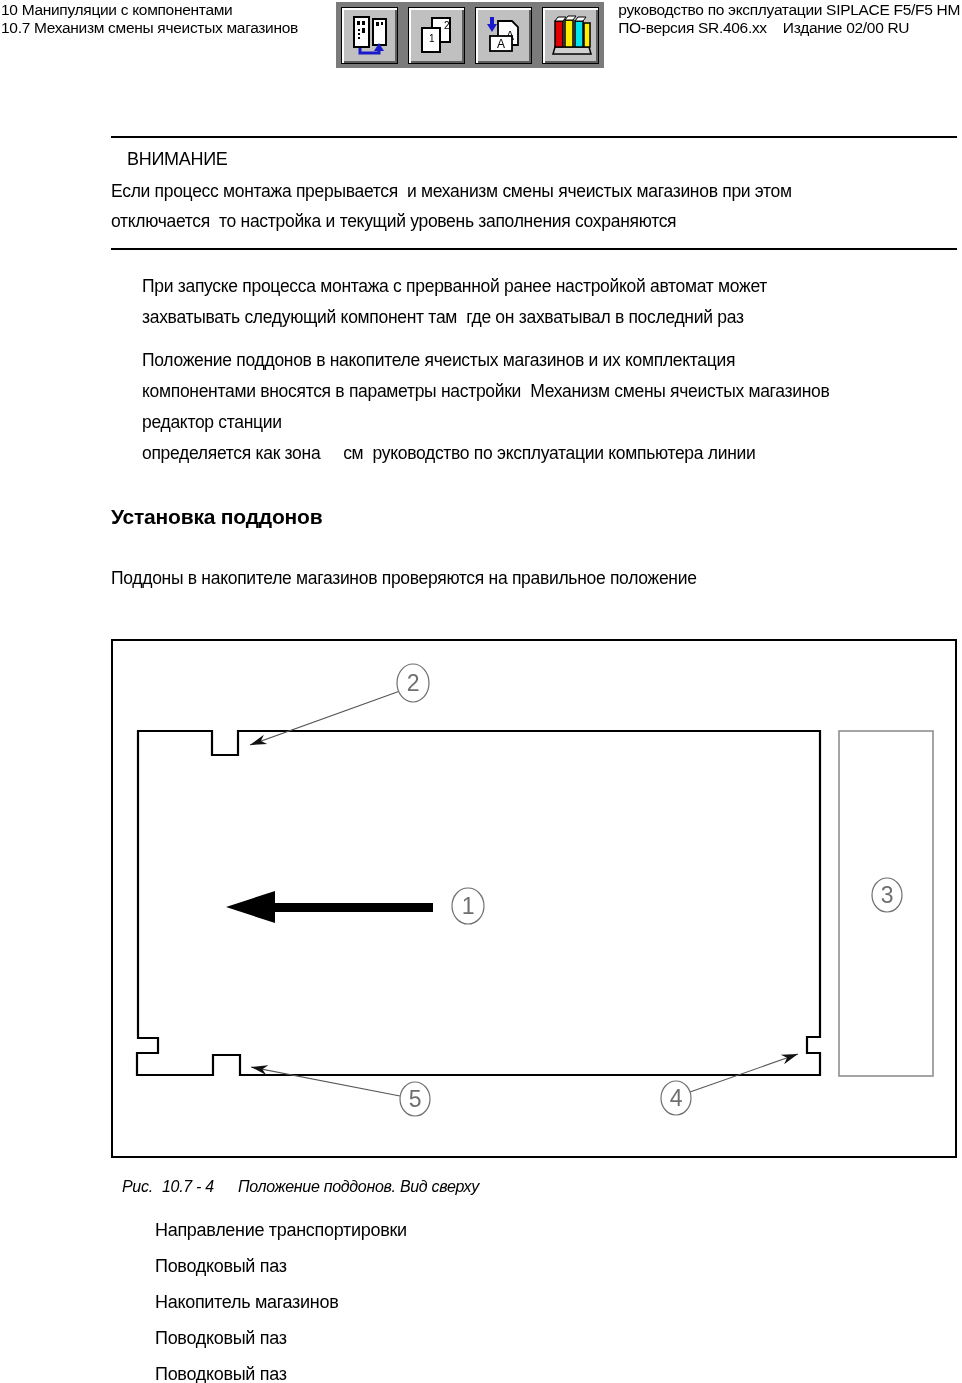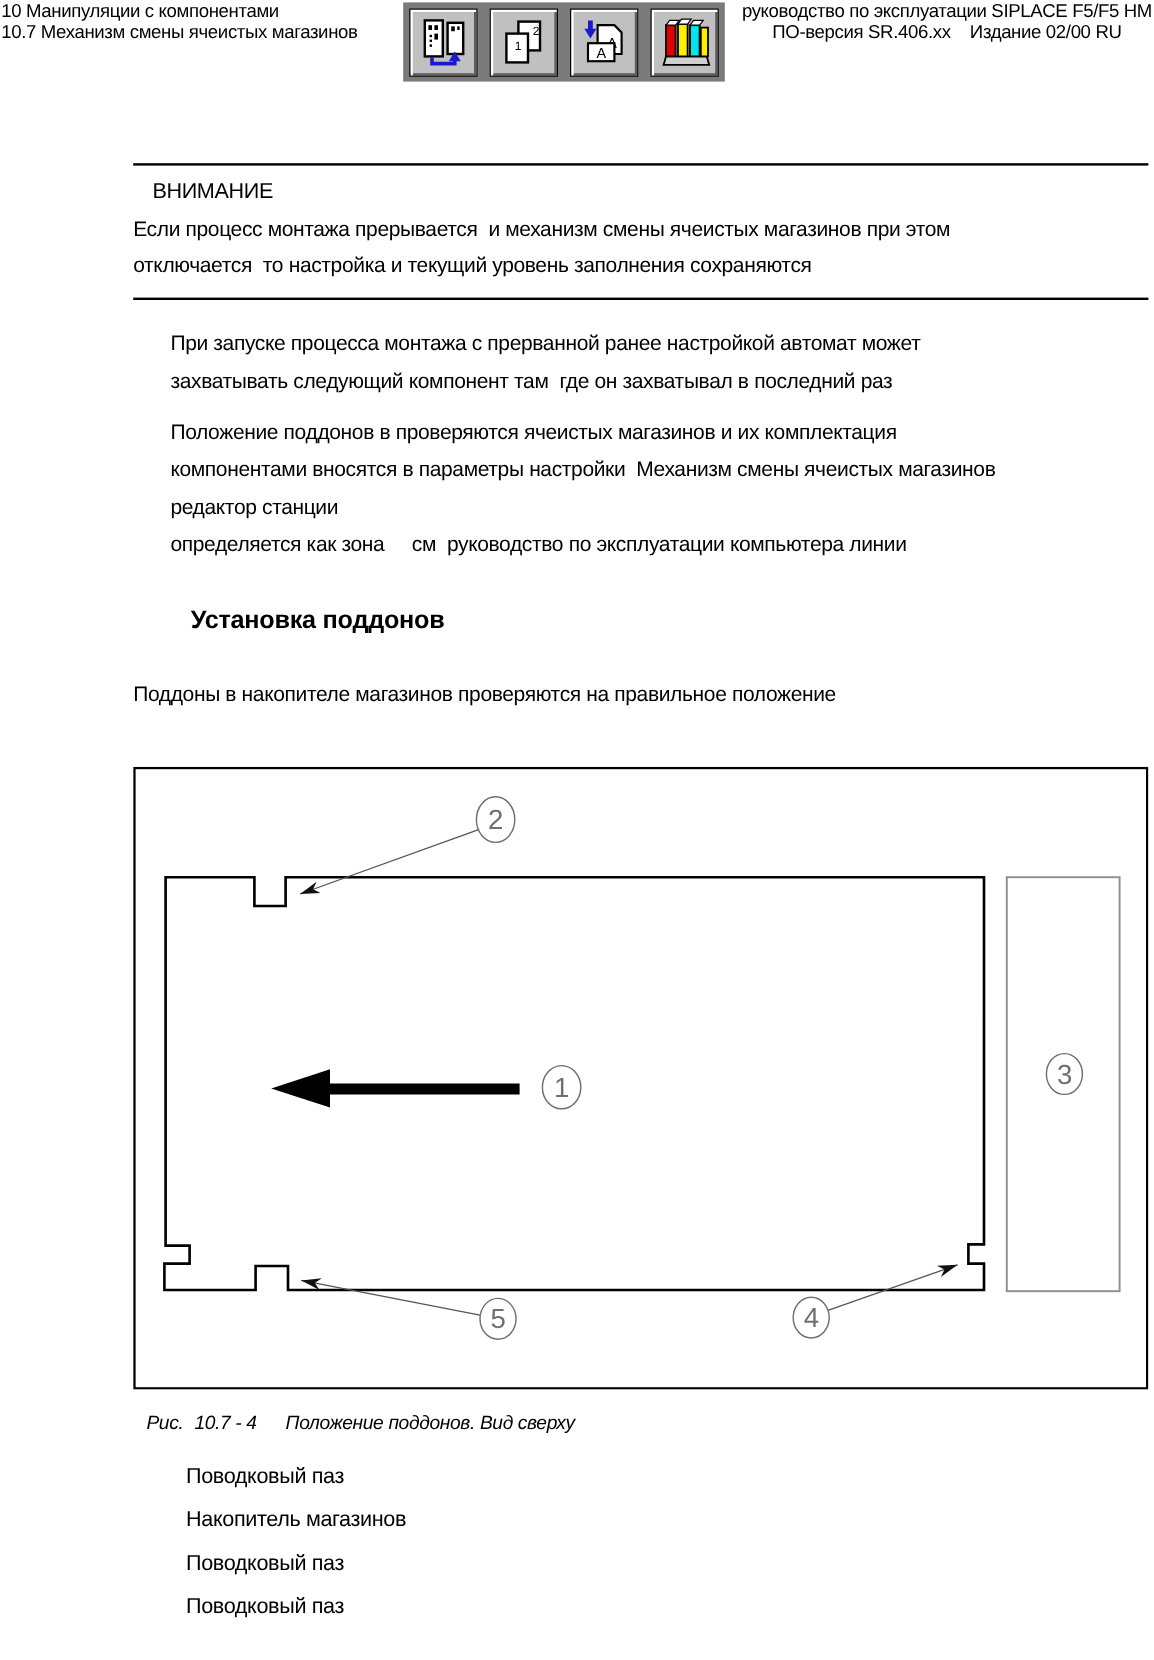--- a/index.html
+++ b/index.html
@@ -3,21 +3,21 @@
 <meta charset="utf-8">
 <style>
   html,body{margin:0;padding:0;}
   body{
     width:962px;height:1383px;position:relative;background:#fff;color:#000;
     font-family:"Liberation Sans",sans-serif;overflow:hidden;
     letter-spacing:-0.3px;
   }
   
   .hdr-left{position:absolute;left:1px;top:1px;font-size:15.5px;line-height:18px;}
-  .hdr-right{position:absolute;right:2px;top:1px;font-size:15.5px;line-height:18px;text-align:center;z-index:1;}
+  .hdr-right{position:absolute;right:2px;top:1px;font-size:15.5px;line-height:18px;text-align:left;z-index:1;}
   .toolbar{
     position:absolute;left:336px;top:2px;height:66px;background:#7b7b7b;
     display:flex;align-items:center;gap:10px;padding:0 5px;box-sizing:border-box;z-index:2;
   }
   .tb-btn{
     width:57px;height:57px;background:#c0c0c0;border:1px solid #000;box-sizing:border-box;
     box-shadow:inset 2px 2px 0 #ffffff, inset -2px -2px 0 #5e5e5e;
     display:flex;align-items:center;justify-content:center;padding:0;cursor:pointer;
   }
   .tb-btn svg{display:block;}
@@ -26,21 +26,21 @@
     position:absolute;left:111px;top:136px;width:846px;
     border-top:2px solid #000;border-bottom:2px solid #000;
     padding:9px 0 12px 0;
   }
   .attention .att-title{font-size:18px;line-height:24px;margin:0 0 5px 16px;}
   .attention .att-line{font-size:17.5px;line-height:30px;}
   
   .para{position:absolute;left:142px;width:806px;font-size:17.5px;line-height:31px;}
   .p1{top:271px;}
   .p2{top:345px;}
-  .sec-heading{position:absolute;left:111px;top:505px;font-size:21px;font-weight:bold;letter-spacing:-0.2px;margin-left:48px;}
+  .sec-heading{position:absolute;left:111px;top:505px;font-size:21px;font-weight:bold;letter-spacing:-0.2px;}
   .sec-intro{position:absolute;left:111px;top:568px;font-size:17.5px;text-align:right;}
   
   .figure{position:absolute;left:111px;top:639px;width:846px;height:519px;}
   
   .caption{position:absolute;left:10px;top:1178px;width:962px;height:22px;font-style:italic;font-size:16px;}
   .caption .cap-prefix{position:absolute;left:112px;}
   .caption .cap-num{position:absolute;left:152px;}
   .caption .cap-text{position:absolute;left:228px;}
   
   .legend{position:absolute;left:155px;top:1212px;font-size:18px;}
@@ -121,21 +121,21 @@
   <div class="att-line">Если процесс монтажа прерывается&nbsp; и механизм смены ячеистых магазинов при этом</div>
   <div class="att-line">отключается&nbsp; то настройка и текущий уровень заполнения сохраняются</div>
 </div>
 
 <div class="para p1">
   <div>При запуске процесса монтажа с прерванной ранее настройкой автомат может</div>
   <div>захватывать следующий компонент там&nbsp; где он захватывал в последний раз</div>
 </div>
 
 <div class="para p2">
-  <div>Положение поддонов в проверяются ячеистых магазинов и их комплектация</div>
+  <div>Положение поддонов в накопителе ячеистых магазинов и их комплектация</div>
   <div>компонентами вносятся в параметры настройки&nbsp; Механизм смены ячеистых магазинов</div>
   <div>редактор станции</div>
   <div>определяется как зона&nbsp;&nbsp;&nbsp;&nbsp; см&nbsp; руководство по эксплуатации компьютера линии</div>
 </div>
 
 <div class="sec-heading">Установка поддонов</div>
 <div class="sec-intro">Поддоны в накопителе магазинов проверяются на правильное положение</div>
 
 <div class="figure">
   <svg width="846" height="519" viewBox="0 0 846 519">
@@ -180,17 +180,18 @@
   </svg>
 </div>
 
 <div class="caption">
   <span class="cap-prefix">Рис.</span>
   <span class="cap-num">10.7 - 4</span>
   <span class="cap-text">Положение поддонов. Вид сверху</span>
 </div>
 
 <div class="legend">
+  <div class="legend-item">Направление транспортировки</div>
   <div class="legend-item">Поводковый паз</div>
   <div class="legend-item">Накопитель магазинов</div>
   <div class="legend-item">Поводковый паз</div>
   <div class="legend-item">Поводковый паз</div>
 </div>
 
 </body></html>

